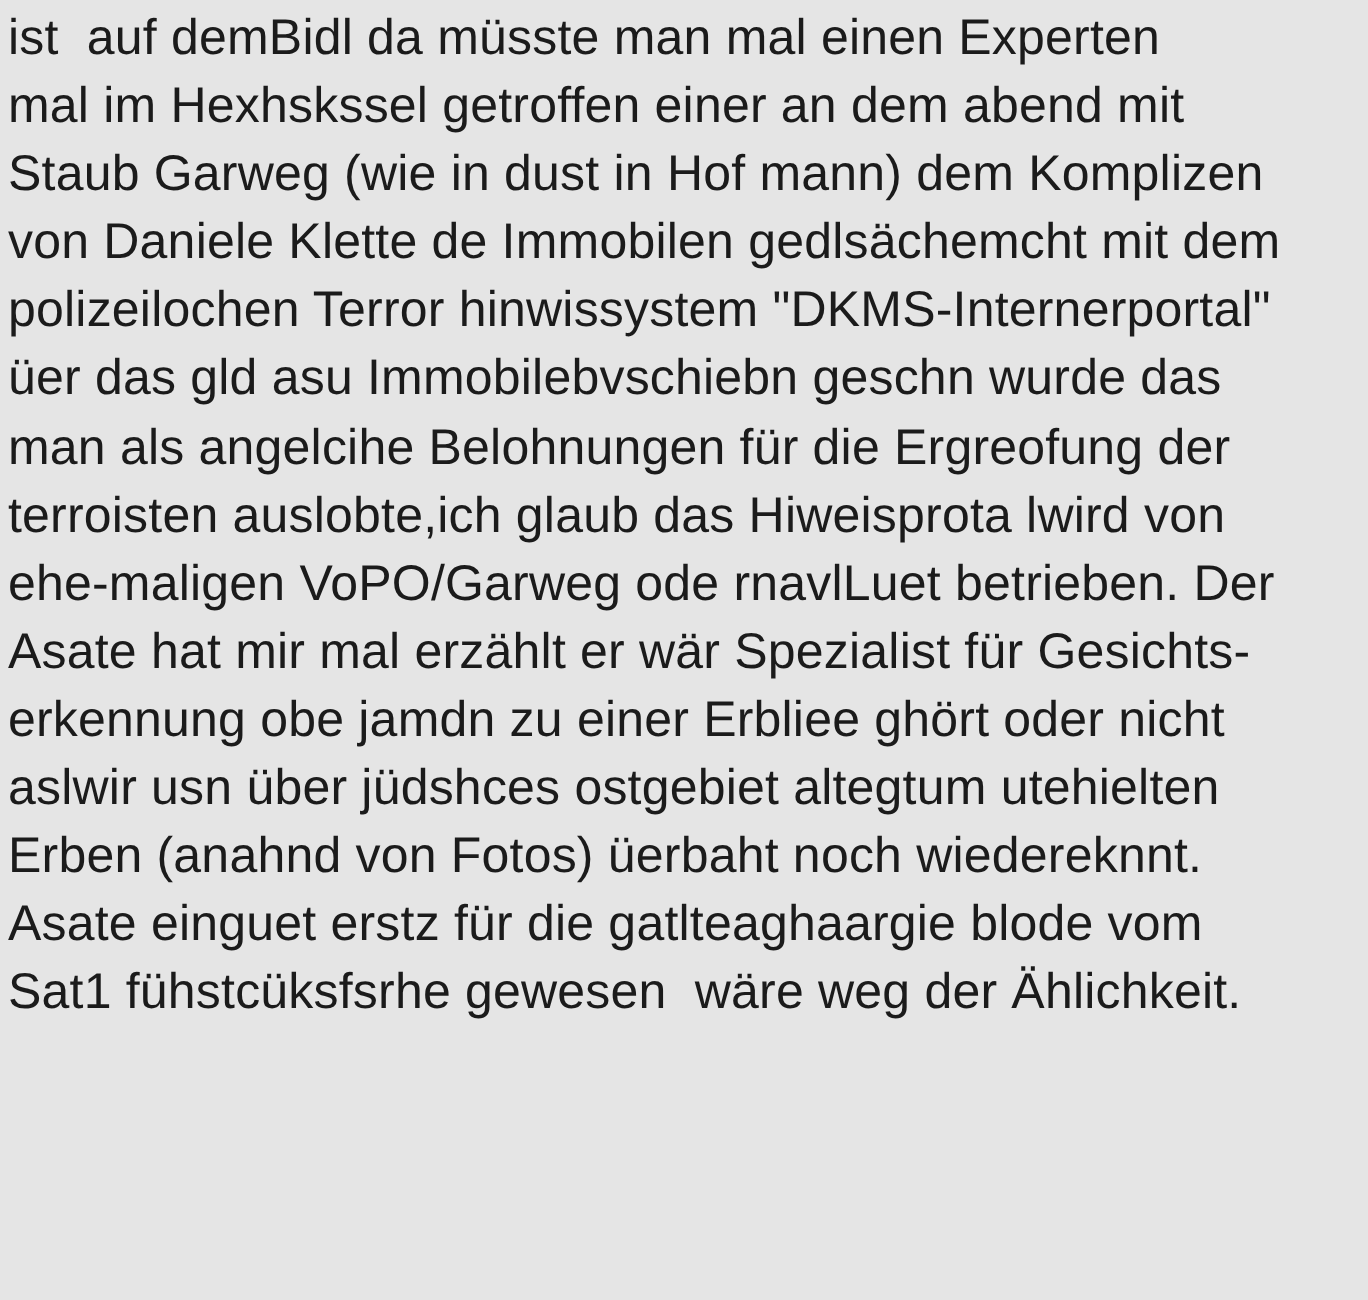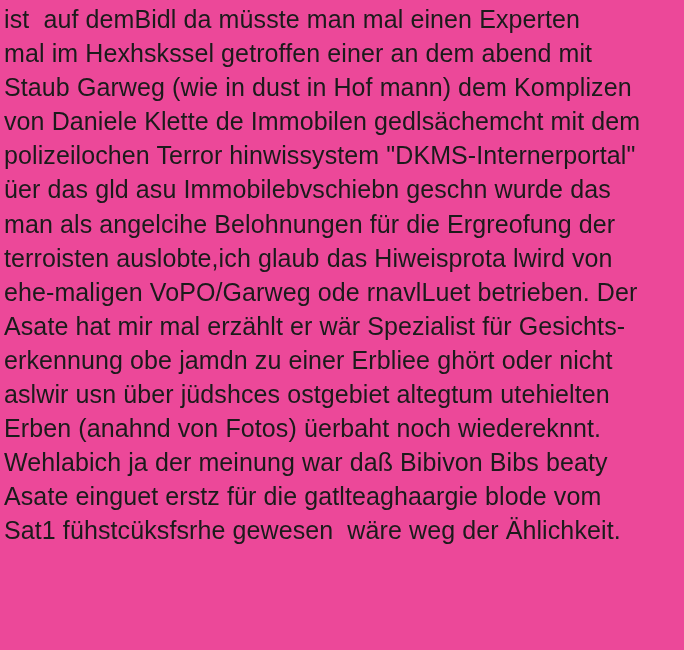--- a/index.html
+++ b/index.html
@@ -4,21 +4,21 @@
 <style>
   html, body {
     margin: 0;
     padding: 0;
     background: #ffffff;
   }
   .page {
     width: 684px;
     height: 650px;
     overflow: hidden;
-    background: #ec4899;
+    background: #e5e5e5;
     box-sizing: border-box;
     padding: 2px 0 0 4px;
   }
   .text-block {
     font-family: "Liberation Sans", "DejaVu Sans", sans-serif;
     font-size: 25px;
     line-height: 34.1px;
     color: #1b1b1b;
     letter-spacing: 0.1px;
   }
@@ -38,17 +38,16 @@
     <div class="text-line">von Daniele Klette de Immobilen gedlsächemcht mit dem</div>
     <div class="text-line">polizeilochen Terror hinwissystem "DKMS-Internerportal"</div>
     <div class="text-line">üer das gld asu Immobilebvschiebn geschn wurde das</div>
     <div class="text-line">man als angelcihe Belohnungen für die Ergreofung der</div>
     <div class="text-line">terroisten auslobte,ich glaub das Hiweisprota lwird von</div>
     <div class="text-line">ehe-maligen VoPO/Garweg ode rnavlLuet betrieben. Der</div>
     <div class="text-line">Asate hat mir mal erzählt er wär Spezialist für Gesichts-</div>
     <div class="text-line">erkennung obe jamdn zu einer Erbliee ghört oder nicht</div>
     <div class="text-line">aslwir usn über jüdshces ostgebiet altegtum utehielten</div>
     <div class="text-line">Erben (anahnd von Fotos) üerbaht noch wiedereknnt.</div>
-    <div class="text-line">Wehlabich ja der meinung war daß Bibivon Bibs beaty</div>
     <div class="text-line">Asate einguet erstz für die gatlteaghaargie blode vom</div>
     <div class="text-line">Sat1 fühstcüksfsrhe gewesen  wäre weg der Ählichkeit.</div>
   </div>
 </div>
 
 </body></html>

